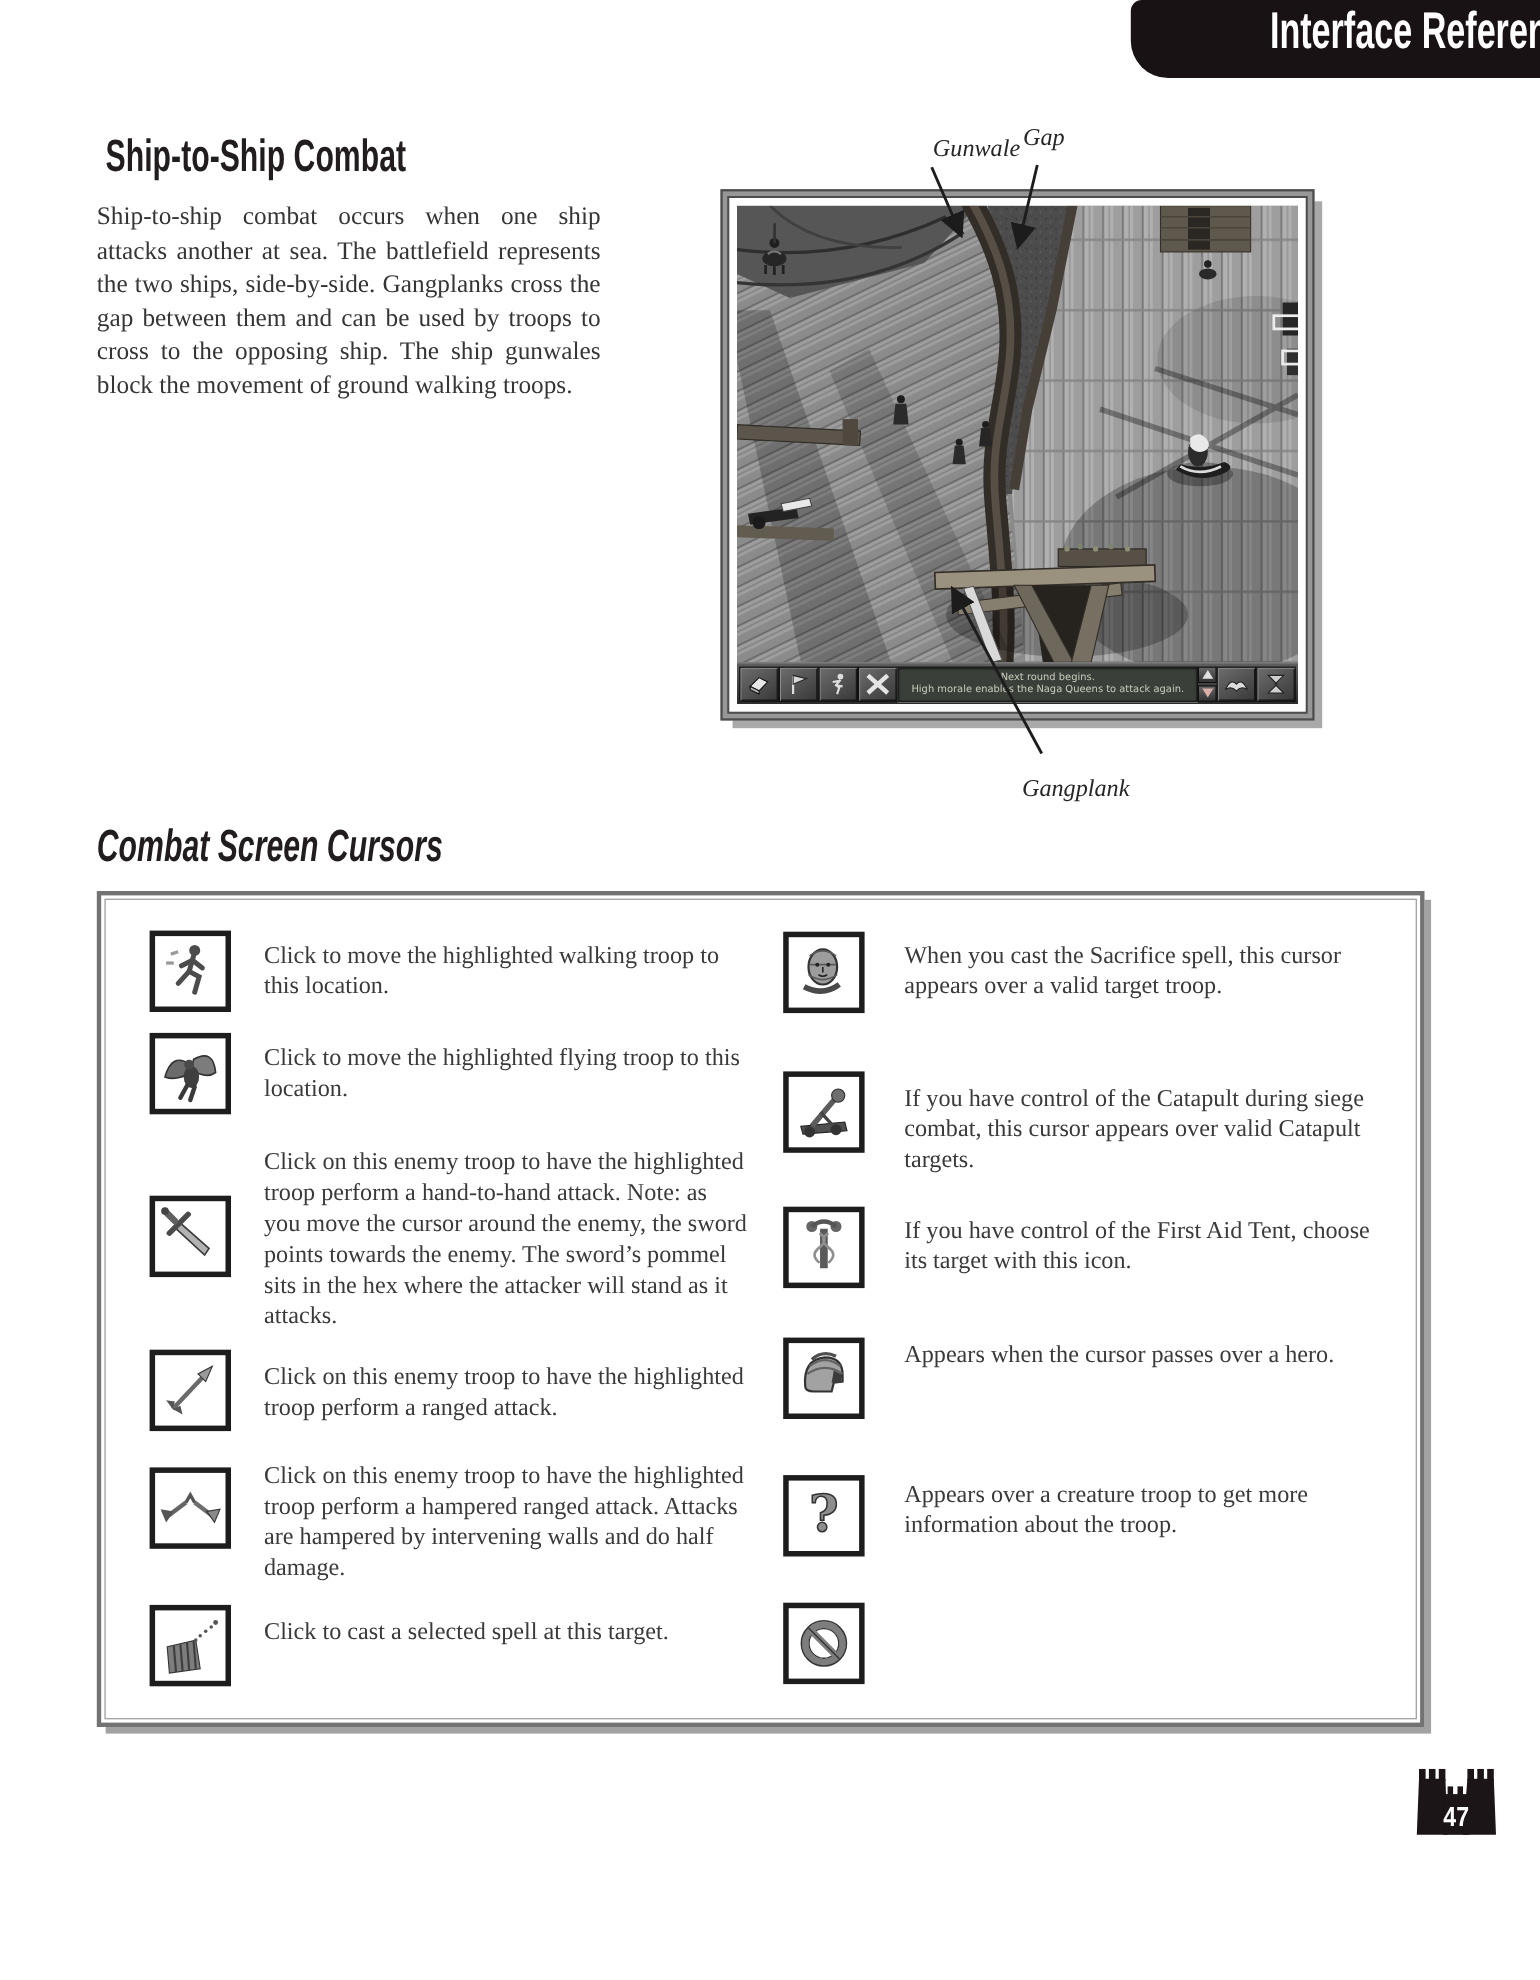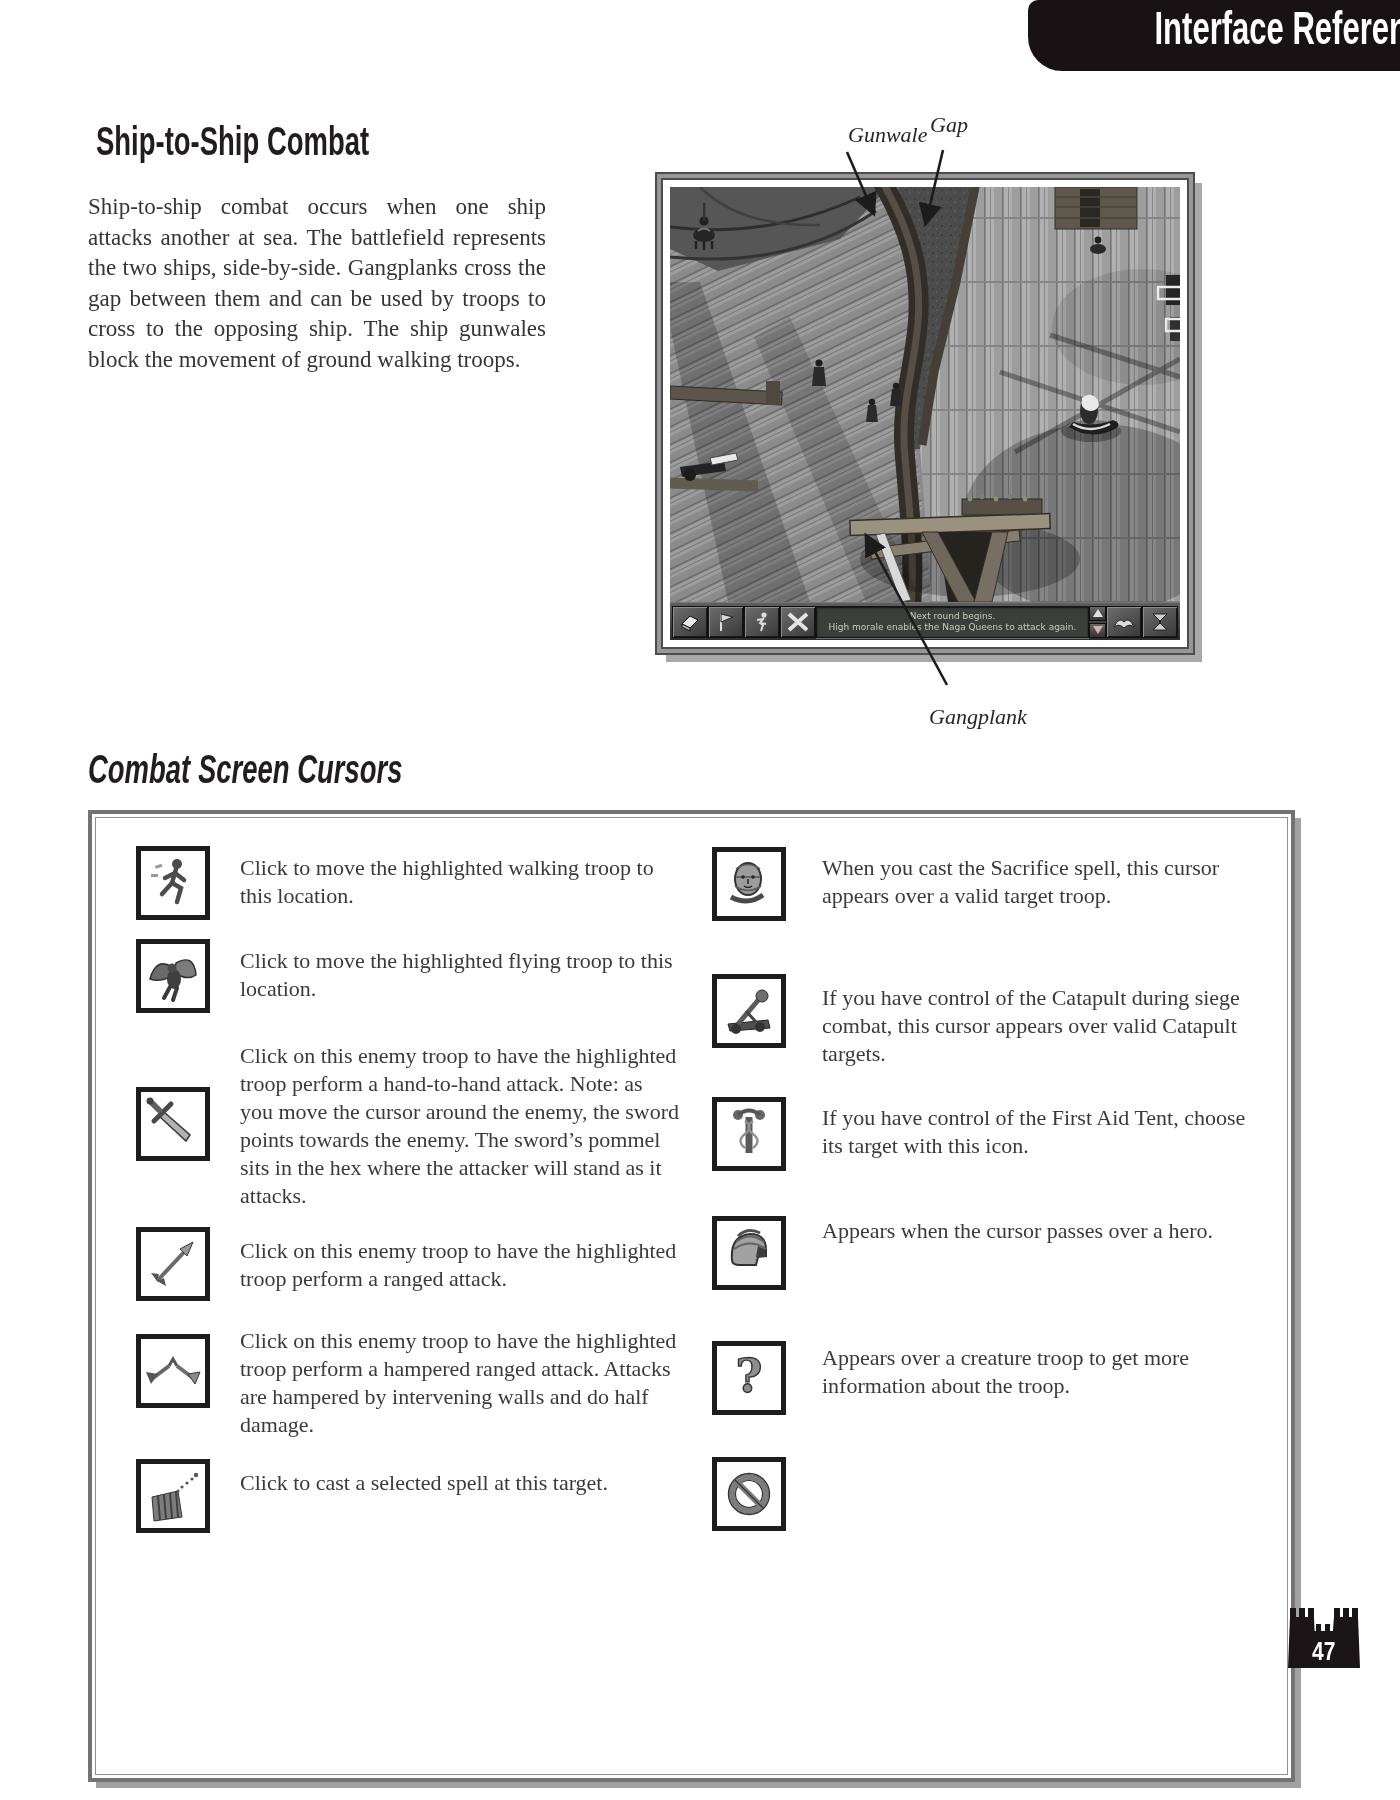--- a/index.html
+++ b/index.html
@@ -15,21 +15,21 @@
 
   
   .hmain { position:absolute; color:#211d1e; font:700 41px "Liberation Sans", sans-serif; }
   .hmain span { display:inline-block; transform:scaleX(.67); transform-origin:left center; white-space:nowrap; }
   #h-ship { left:96px; top:118px; }
   #h-cursors { left:88px; top:746px;font-style:italic; }
 
   
   .bodytext { position:absolute; left:88px; top:182px; width:458px;
               font:23px/30.5px "Liberation Serif", serif; color:#353535;
-              text-align:justify;margin-top:10px; }
+              text-align:justify; }
 
   
   .shot-frame { position:absolute; left:655px; top:172px; width:540px; height:483px;
                 background:#979797; border:2px solid #4d4d4d; padding:4px;
                 box-shadow:9px 9px 0 -2px #a9a9a9; }
   .shot-inner { width:100%; height:100%; border:2px solid #4d4d4d; background:#ffffff; padding:7px; }
   .scene { width:100%; height:100%; background:#8a8a8a; display:flex; flex-direction:column; overflow:hidden; }
   .scene svg.field { flex:1 1 auto; display:block; width:100%; }
 
   
@@ -49,21 +49,21 @@
   .tri-dn { width:0; height:0; border-left:5px solid transparent; border-right:5px solid transparent; border-top:8px solid #d8b0a8; }
 
   
   .fig-label { position:absolute; font:italic 22px "Liberation Serif", serif; color:#262626; }
   #lbl-gunwale { left:848px; top:112px;margin-top:10px; }
   #lbl-gap { left:930px; top:112px;font-family:Liberation Serif, serif; }
   #lbl-gangplank { left:929px; top:704px; }
   #callouts { position:absolute; left:640px; top:95px; width:570px; height:650px; pointer-events:none; }
 
   
-  .cursor-box { position:absolute; left:88px; top:810px; width:1207px; height:972px;
+  .cursor-box { position:absolute; left:88px; top:810px; width:1207px; height:760px;
                 background:#ffffff; border:4px solid #737373; box-shadow:7px 7px 0 -1px #a2a2a2; }
   .cursor-box-liner { position:absolute; inset:3px; border:1px solid #8f8f8f; }
   .ibox { position:absolute; width:74px; height:74px; border:5px solid #1d1d1d; background:#ffffff;
           display:flex; align-items:center; justify-content:center; }
   .ctext { position:absolute; font:22px/28px "Liberation Serif", serif; color:#3a3a3a; width:440px; }
 
   
   #castle { position:absolute; left:1286px; top:1608px; }
 </style>
 </head>

